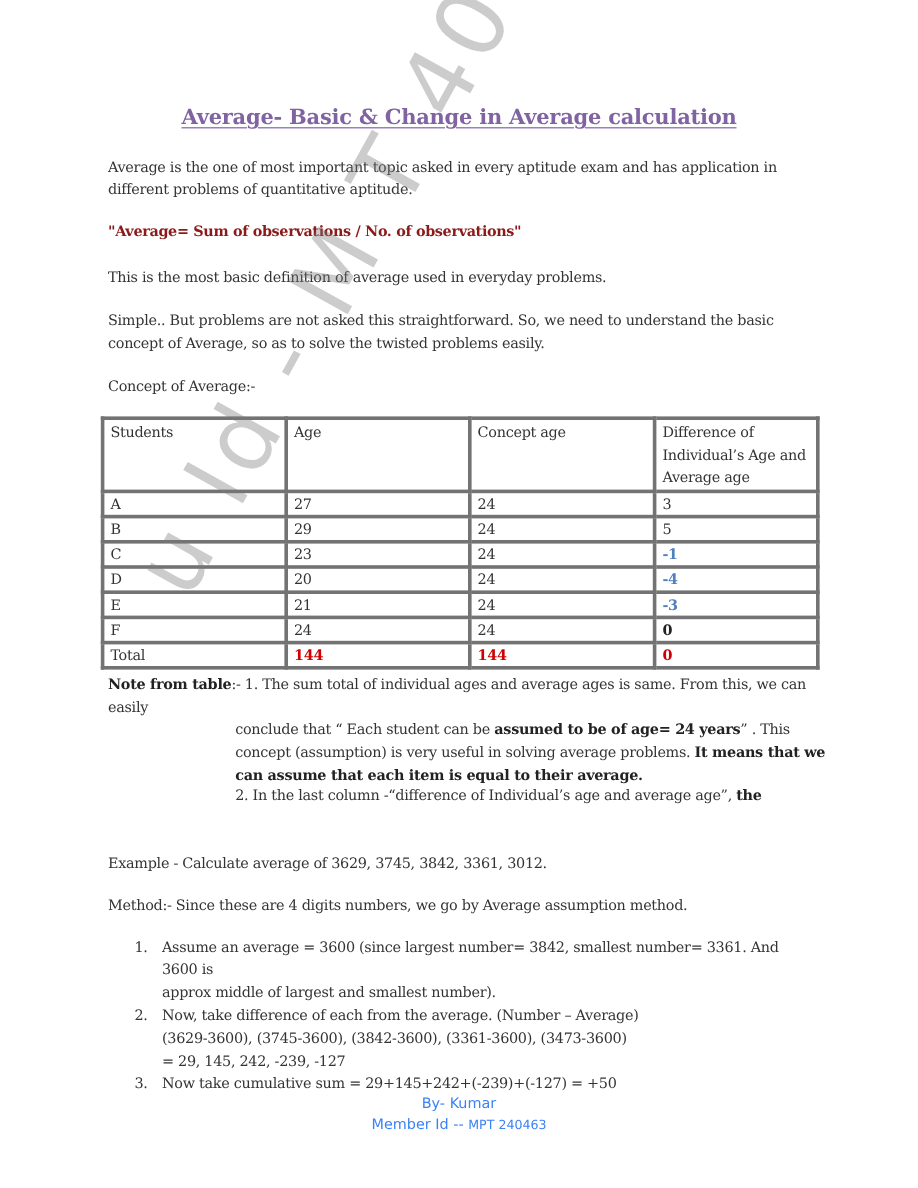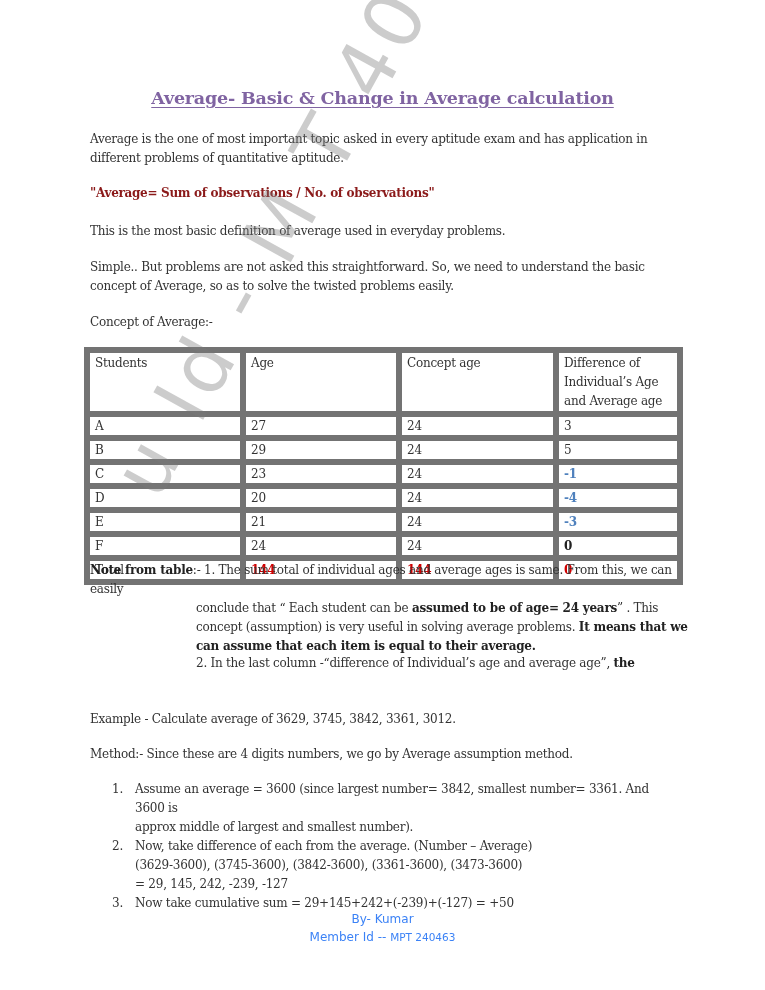--- a/index.html
+++ b/index.html
@@ -6,21 +6,21 @@
   body { width: 765px; height: 990px; position: relative; overflow: hidden;
          font-family: "DejaVu Serif", "Liberation Serif", serif; color: #333333; }
   .page { position: absolute; left: 0; top: 0; width: 765px; height: 990px; }
   .title { position: absolute; left: 0; width: 765px; top: 88px; text-align: center;
            font-family: "DejaVu Serif", serif; font-weight: bold; font-size: 17.5px;
            color: #8064a2; text-decoration: underline; text-underline-offset: 3px; letter-spacing: -0.2px; }
   .para { position: absolute; left: 90px; width: 600px; font-size: 12px; line-height: 19px; color: #333; letter-spacing: -0.25px; }
   .formula { color: #8b1a1a; font-weight: bold; font-size: 12px; letter-spacing: -0.3px; }
   table.concept { position: absolute; left: 84px; top: 347px; width: 599px; border-collapse: collapse;
                   font-size: 12px; color: #333; letter-spacing: -0.25px; }
-  table.concept td { border: 6px solid #737373; padding: 0 5px; vertical-align: top; height: 18px; line-height: 18px; }
+  table.concept td { border: 3px solid #737373; padding: 0 5px; vertical-align: top; height: 18px; line-height: 18px; }
   table.concept tr.head td { height: 55px; line-height: 19px; padding-top: 1px; }
   table.concept td.c1 { width: 140px; }
   table.concept td.c2 { width: 140px; margin-top: 28px; }
   table.concept td.c3 { width: 141px; }
   .num-blue { color: #4f81bd; font-weight: bold; }
   .num-black { color: #222; font-weight: bold; }
   .num-red { color: #d00000; font-weight: bold; }
   .note { position: absolute; left: 90px; top: 561px; width: 600px; font-size: 12px; line-height: 19px; color: #333; letter-spacing: -0.25px; }
   .note-label { font-weight: bold; color: #222; }
   .note .indent { padding-left: 106px; display: block; }

